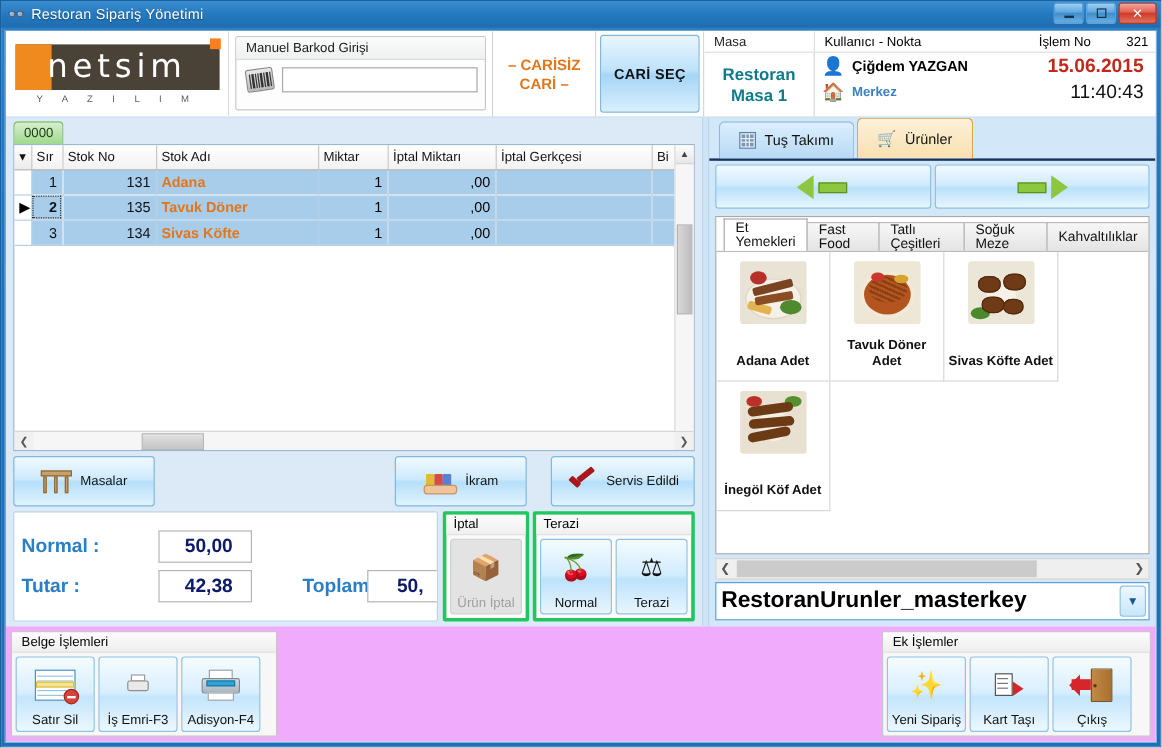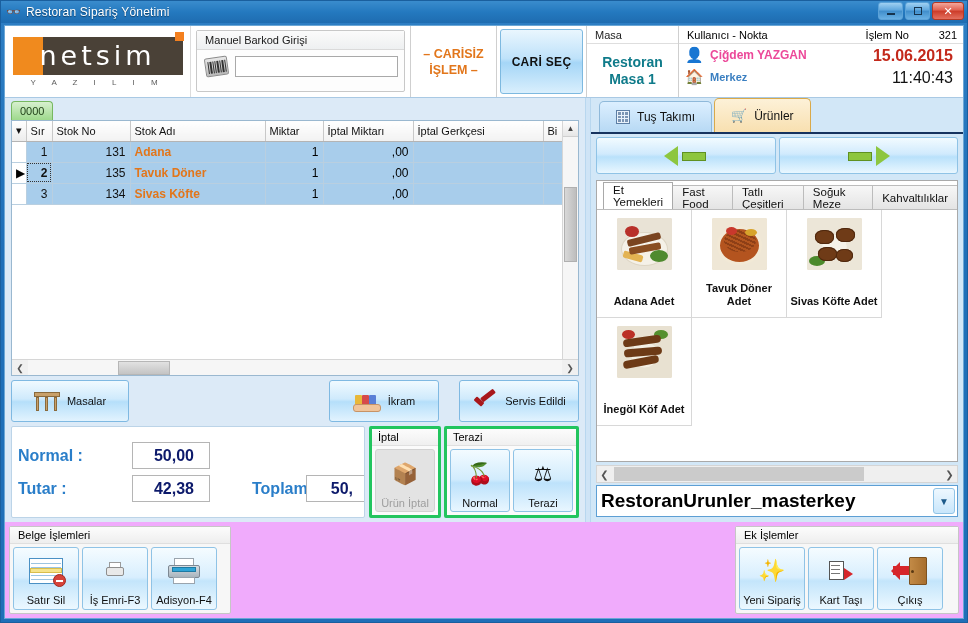--- a/index.html
+++ b/index.html
@@ -132,21 +132,21 @@
   #user-cell{ flex:1; display:flex; flex-direction:column; border-right:none; }
   .user-head{ display:flex; font-size:11px; padding:3px 6px 2px 8px;
               border-bottom:1px solid #dedede; }
   .user-head .k{ flex:0 0 auto; }
   .user-head .n{ margin-left:auto; padding-right:14px; }
   .user-head .no{ width:34px; text-align:right; }
   .user-body{ flex:1; display:flex; }
   .user-left{ width:175px; padding-left:6px; }
   .ur{ display:flex; align-items:center; height:22px; gap:6px; }
   .ur .av{ width:19px;height:19px;display:flex;align-items:center;justify-content:center;font-size:15px;}
-  .ur .nm{ color:#ec4899; font-weight:bold; font-size:12px; }
+  .ur .nm{ color:#000000; font-weight:bold; font-size:12px; }
   .ur .mk{ color:#3a7fc1; font-weight:bold; font-size:11px; }
   .user-right{ flex:1; padding-right:10px; text-align:right; }
   .dt-date{ color:#c3291b; font-weight:bold; font-size:16px; line-height:23px; }
   .dt-time{ color:#111; font-size:16px; line-height:21px; }
 
   
   #body{ flex:1; display:flex; background:#d2e7f7; overflow:hidden; }
   #left{ width:580px; flex:0 0 580px; display:flex; flex-direction:column;
          background:#dceaf7; padding:0; }
   #splitter{ width:6px; flex:0 0 6px; background:#cfe4f6;
@@ -499,21 +499,21 @@
                 </span>
             </div>
             <input class="bc-input" type="text" value="" placeholder="" style="">
           </div>
         </div>
       </div>
 
       <div class="hdr-cell" id="carisiz-cell">
         <div class="carisiz-txt">
           <div>– CARİSİZ</div>
-          <div>İŞLEM –</div>
+          <div>CARİ –</div>
         </div>
       </div>
 
       <div class="hdr-cell" id="carisec-cell">
         <div class="carisec-btn">CARİ SEÇ</div>
       </div>
 
       <div class="hdr-cell" id="masa-cell">
         <div class="lbl-row">Masa</div>
         <div class="masa-val">

